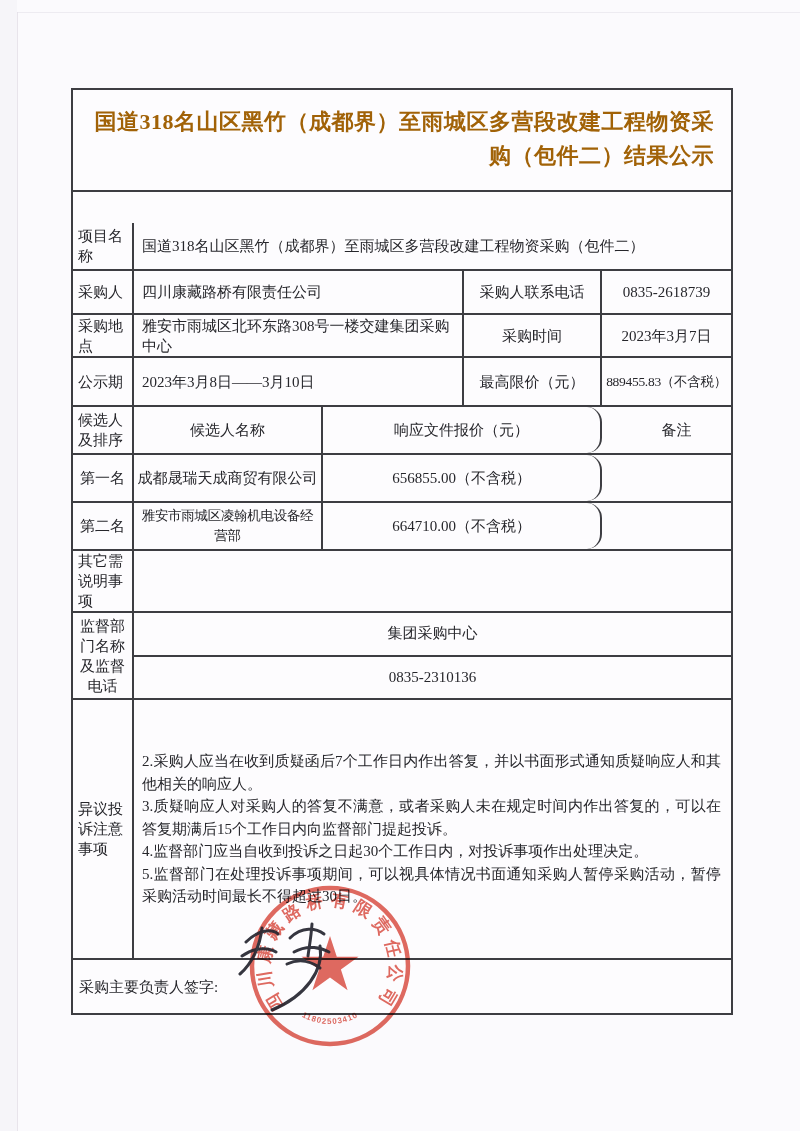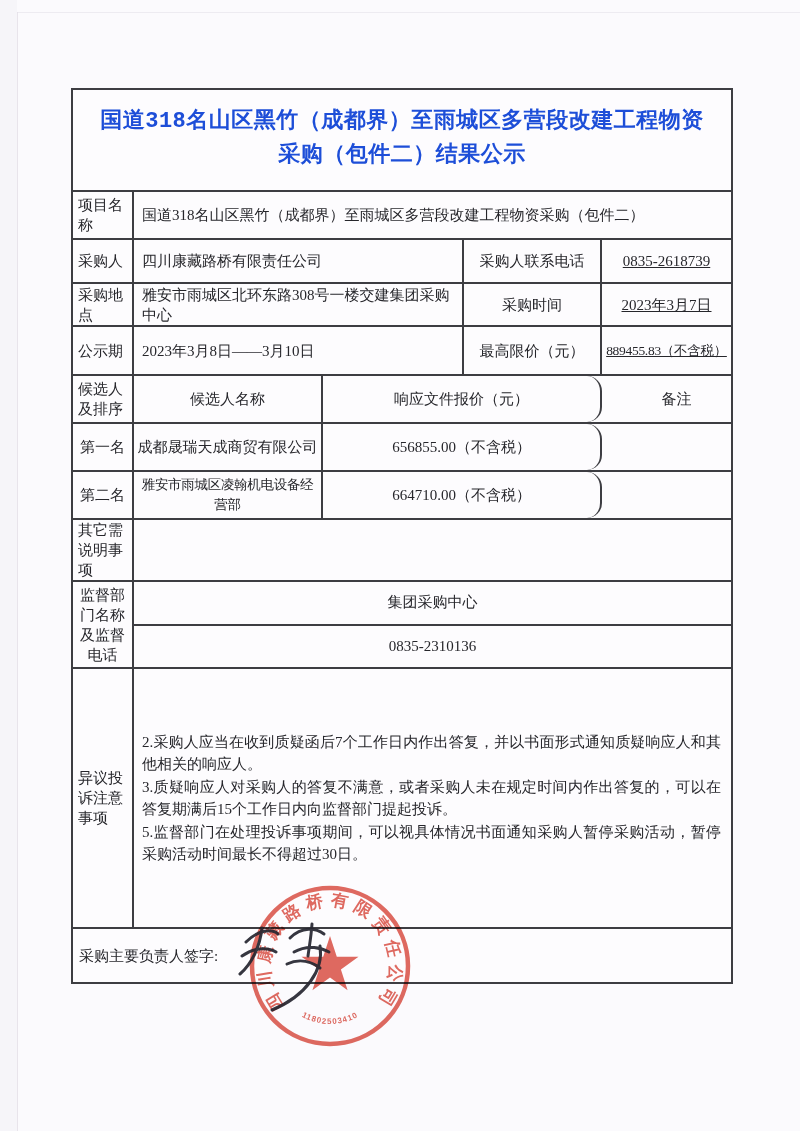--- a/index.html
+++ b/index.html
@@ -23,34 +23,34 @@
     background:#fdfcfe;
   }
   .row { display:flex; border-bottom:2px solid #3d3d42; width:100%; }
   .row:last-child { border-bottom:none; }
   .cell { border-right:2px solid #3d3d42; display:flex; align-items:center; padding:2px 8px; font-size:15px; line-height:20px; }
   .cell:last-child { border-right:none; }
   .lab { width:61px; flex:0 0 61px; padding:2px 5px; }
   .lab-c { justify-content:center; text-align:center; padding:2px 3px; }
   .w-val { width:330px; flex:0 0 330px; }
   .w-sub { width:138px; flex:0 0 138px; justify-content:center; text-align:center; }
-  .w-end { flex:1 1 auto; justify-content:center; text-align:center; padding:2px 4px;text-decoration:underline; }
+  .w-end { flex:1 1 auto; justify-content:center; text-align:center; padding:2px 4px; }
   .c-name { width:189px; flex:0 0 189px; justify-content:center; text-align:center; padding:2px 2px; }
   .c-price { width:279px; flex:0 0 279px; justify-content:center; text-align:center;border-radius:15px; }
   .c-remark { flex:1 1 auto;margin-left:20px; }
   .tight { font-size:13.5px; letter-spacing:-0.3px; }
 
   .r-title { height:102px; align-items:flex-start; }
   .title-cell {
-    width:100%; padding:15px 17px 0; text-align:center;
-    font-family:Liberation Mono, monospace;
-    font-weight:700; font-size:22px; line-height:34px; color:#1d4ed8;
+    width:100%; padding:15px 17px 0; text-align:right;
+    font-family:Liberation Serif, serif;
+    font-weight:700; font-size:22px; line-height:34px; color:#a16207;
     letter-spacing:.5px;
   }
-  .r1 { height:48px; } .r2 { height:44px; } .r3 { height:43px; }
+  .r1 { height:48px;margin-top:31px; } .r2 { height:44px; } .r3 { height:43px; }
   .r4 { height:49px; } .r5 { height:48px; } .r6 { height:48px; }
   .r7 { height:48px; } .r8 { height:62px; } .r9 { height:87px; }
   .r10 { height:260px; } .r11 { height:53px; }
 
   .sup-right { flex:1 1 auto; display:flex; flex-direction:column; }
   .sup-sub { flex:1 1 0; display:flex; align-items:center; justify-content:center; font-size:15px; }
   .sup-sub:first-child { border-bottom:2px solid #3d3d42; }
 
   .obj-cell { flex:1 1 auto; display:flex; flex-direction:column; justify-content:center; padding:6px 10px 6px 8px; }
   .obj-cell p { font-size:15px; line-height:22.5px; text-align:justify; }
@@ -132,20 +132,21 @@
       <div class="sup-sub">集团采购中心</div>
       <div class="sup-sub">0835-2310136</div>
     </div>
   </div>
 
   <div class="row r10">
     <div class="cell lab">异议投诉注意事项</div>
     <div class="obj-cell">
       <p>2.采购人应当在收到质疑函后7个工作日内作出答复，并以书面形式通知质疑响应人和其他相关的响应人。</p>
       <p>3.质疑响应人对采购人的答复不满意，或者采购人未在规定时间内作出答复的，可以在答复期满后15个工作日内向监督部门提起投诉。</p>
+      <p>4.监督部门应当自收到投诉之日起30个工作日内，对投诉事项作出处理决定。</p>
       <p>5.监督部门在处理投诉事项期间，可以视具体情况书面通知采购人暂停采购活动，暂停采购活动时间最长不得超过30日。</p>
     </div>
   </div>
 
   <div class="row r11">
     <div class="cell sig-cell">采购主要负责人签字:</div>
   </div>
 </div>
 
 <div class="stamp" style="color:#d9493d;">

